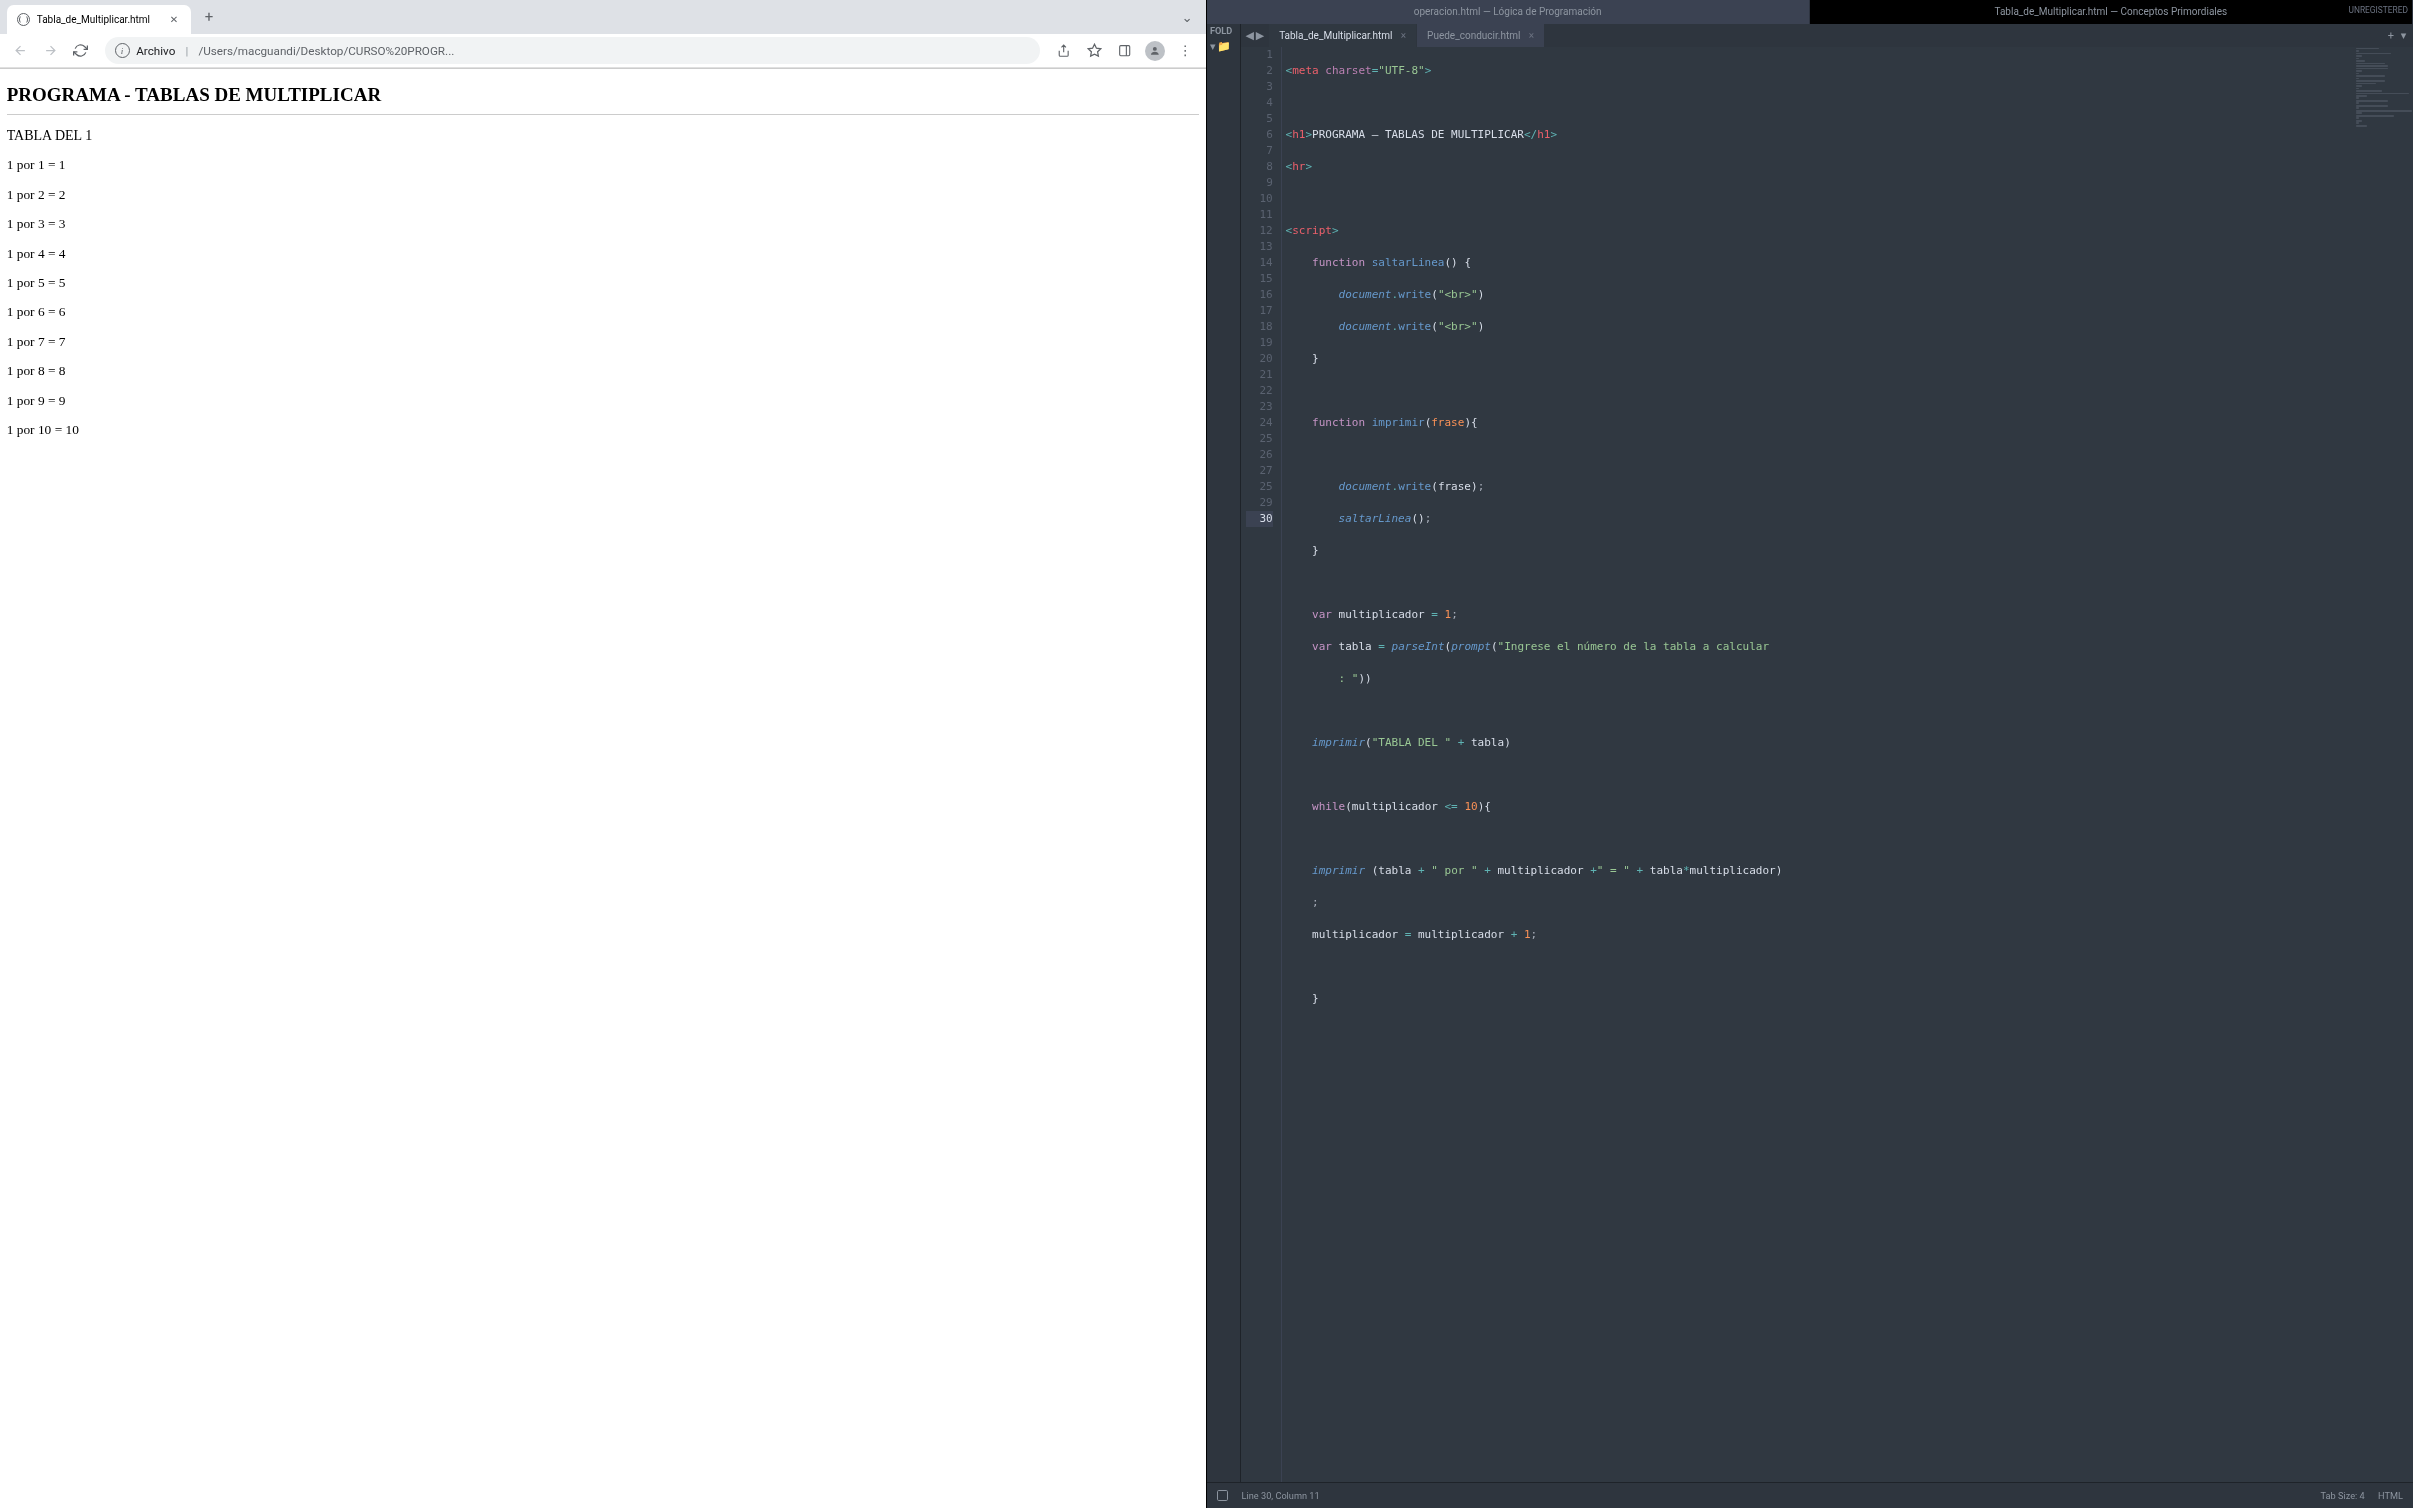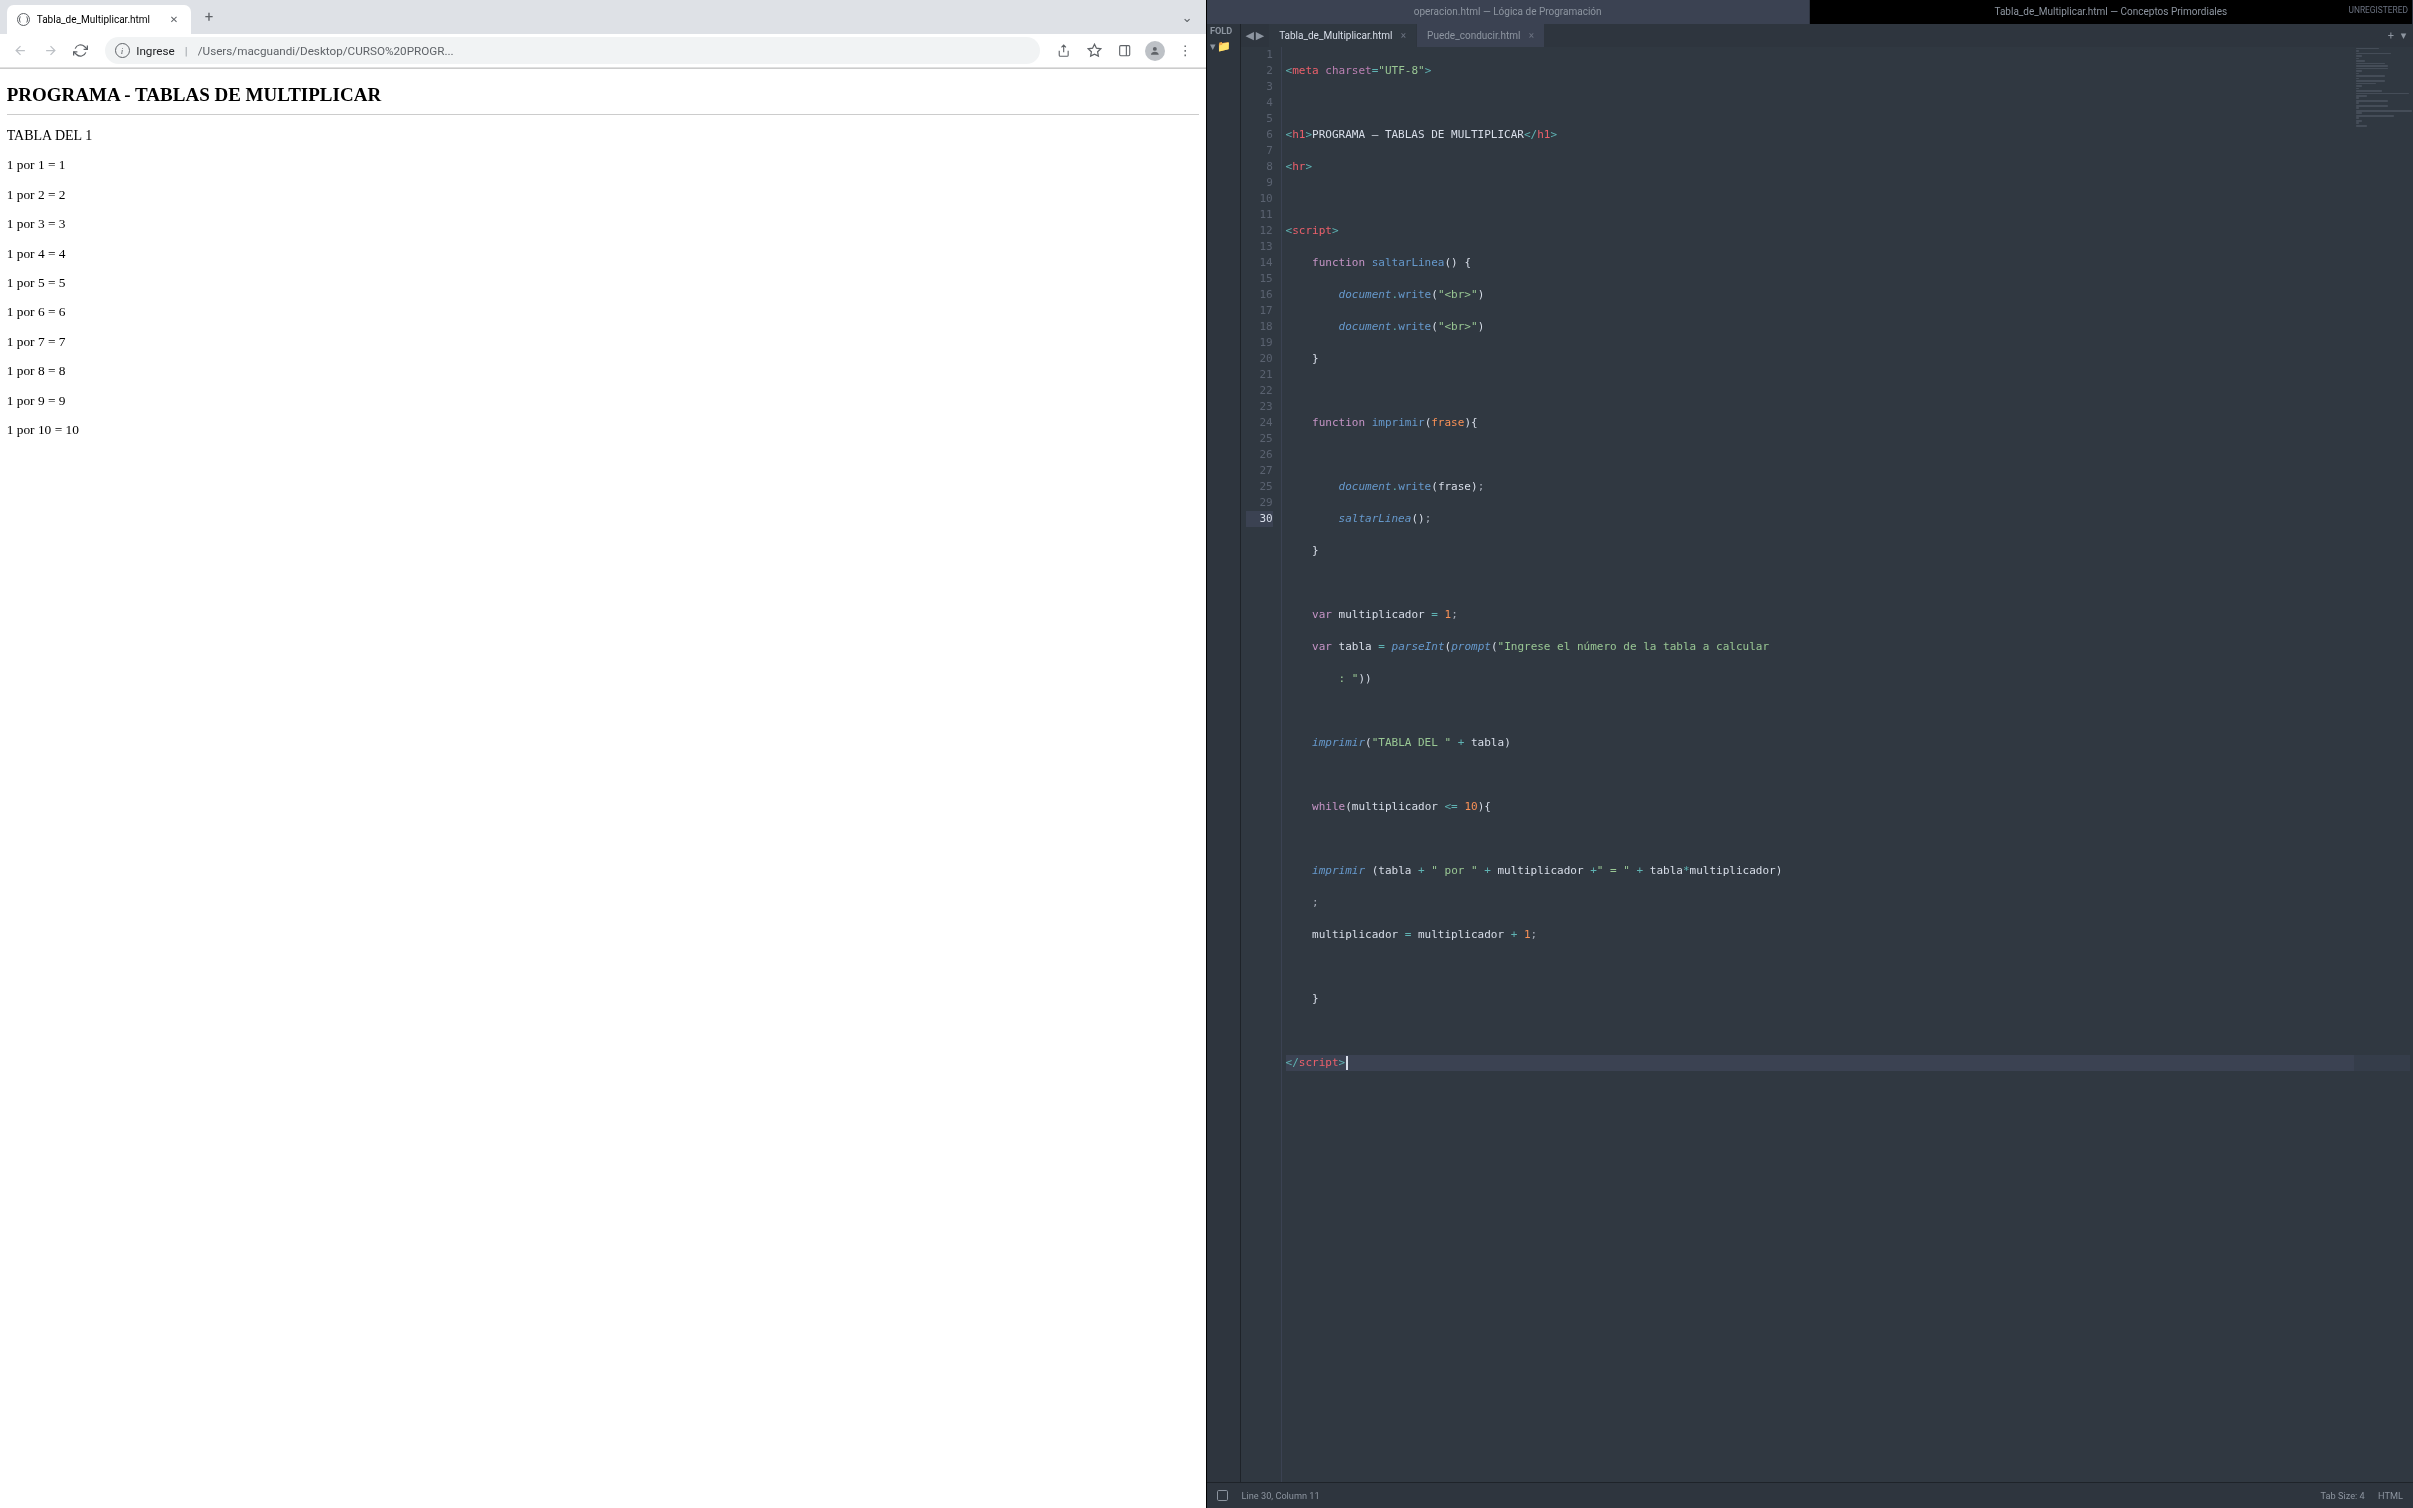--- a/index.html
+++ b/index.html
@@ -496,21 +496,21 @@
           </svg>
       </div>
       <div class="nav-btn">
         <svg width="15" height="15" viewBox="0 0 24 24" fill="none" stroke="currentColor" stroke-width="2">
             <path d="M23 4v6h-6M1 20v-6h6"></path>
             <path d="M3.51 9a9 9 0 0114.85-3.36L23 10M1 14l4.64 4.36A9 9 0 0020.49 15"></path>
           </svg>
       </div>
       <div class="address-bar">
         <span class="url-info">i</span>
-        <span class="url-scheme">Ingrese</span>
+        <span class="url-scheme">Archivo</span>
         <span class="url-sep">|</span>
         <span class="url-path">/Users/macguandi/Desktop/CURSO%20PROGR...</span>
       </div>
       <div class="toolbar-icon">
         <svg width="13.4" height="13.4" viewBox="0 0 24 24" fill="none" stroke="currentColor" stroke-width="2">
             <path d="M4 12v8a2 2 0 002 2h12a2 2 0 002-2v-8M16 6l-4-4-4 4M12 2v13"></path>
           </svg>
       </div>
       <div class="toolbar-icon">
         <svg width="15" height="15" viewBox="0 0 24 24" fill="none" stroke="currentColor" stroke-width="2">
@@ -650,21 +650,20 @@
 <div class="code-line">    <span class="func-call">imprimir</span><span class="paren">(</span><span class="string">"TABLA DEL "</span> <span class="operator">+</span> <span class="var">tabla</span><span class="paren">)</span></div>
 <div class="code-line"></div>
 <div class="code-line">    <span class="keyword">while</span><span class="paren">(</span><span class="var">multiplicador</span> <span class="operator">&lt;=</span> <span class="number">10</span><span class="paren">){</span></div>
 <div class="code-line"></div>
 <div class="code-line">    <span class="func-call">imprimir</span> <span class="paren">(</span><span class="var">tabla</span> <span class="operator">+</span> <span class="string">" por "</span> <span class="operator">+</span> <span class="var">multiplicador</span> <span class="operator">+</span><span class="string">" = "</span> <span class="operator">+</span> <span class="var">tabla</span><span class="operator">*</span><span class="var">multiplicador</span><span class="paren">)</span></div>
 <div class="code-line">    <span class="semi">;</span></div>
 <div class="code-line">    <span class="var">multiplicador</span> <span class="operator">=</span> <span class="var">multiplicador</span> <span class="operator">+</span> <span class="number">1</span><span class="semi">;</span></div>
 <div class="code-line"></div>
 <div class="code-line">    <span class="paren">}</span></div>
 <div class="code-line"></div>
-<div class="code-line active-line"><span class="tag">&lt;/</span><span class="tag-name">script</span><span class="tag">&gt;</span><span class="cursor"></span></div>
         </div>
         <div class="minimap">
           <div class="minimap-line" style="width:40%"></div>
           <div class="minimap-line" style="width:5%"></div>
           <div class="minimap-line" style="width:60%"></div>
           <div class="minimap-line" style="width:10%"></div>
           <div class="minimap-line" style="width:5%"></div>
           <div class="minimap-line" style="width:15%"></div>
           <div class="minimap-line" style="width:50%"></div>
           <div class="minimap-line" style="width:55%"></div>

